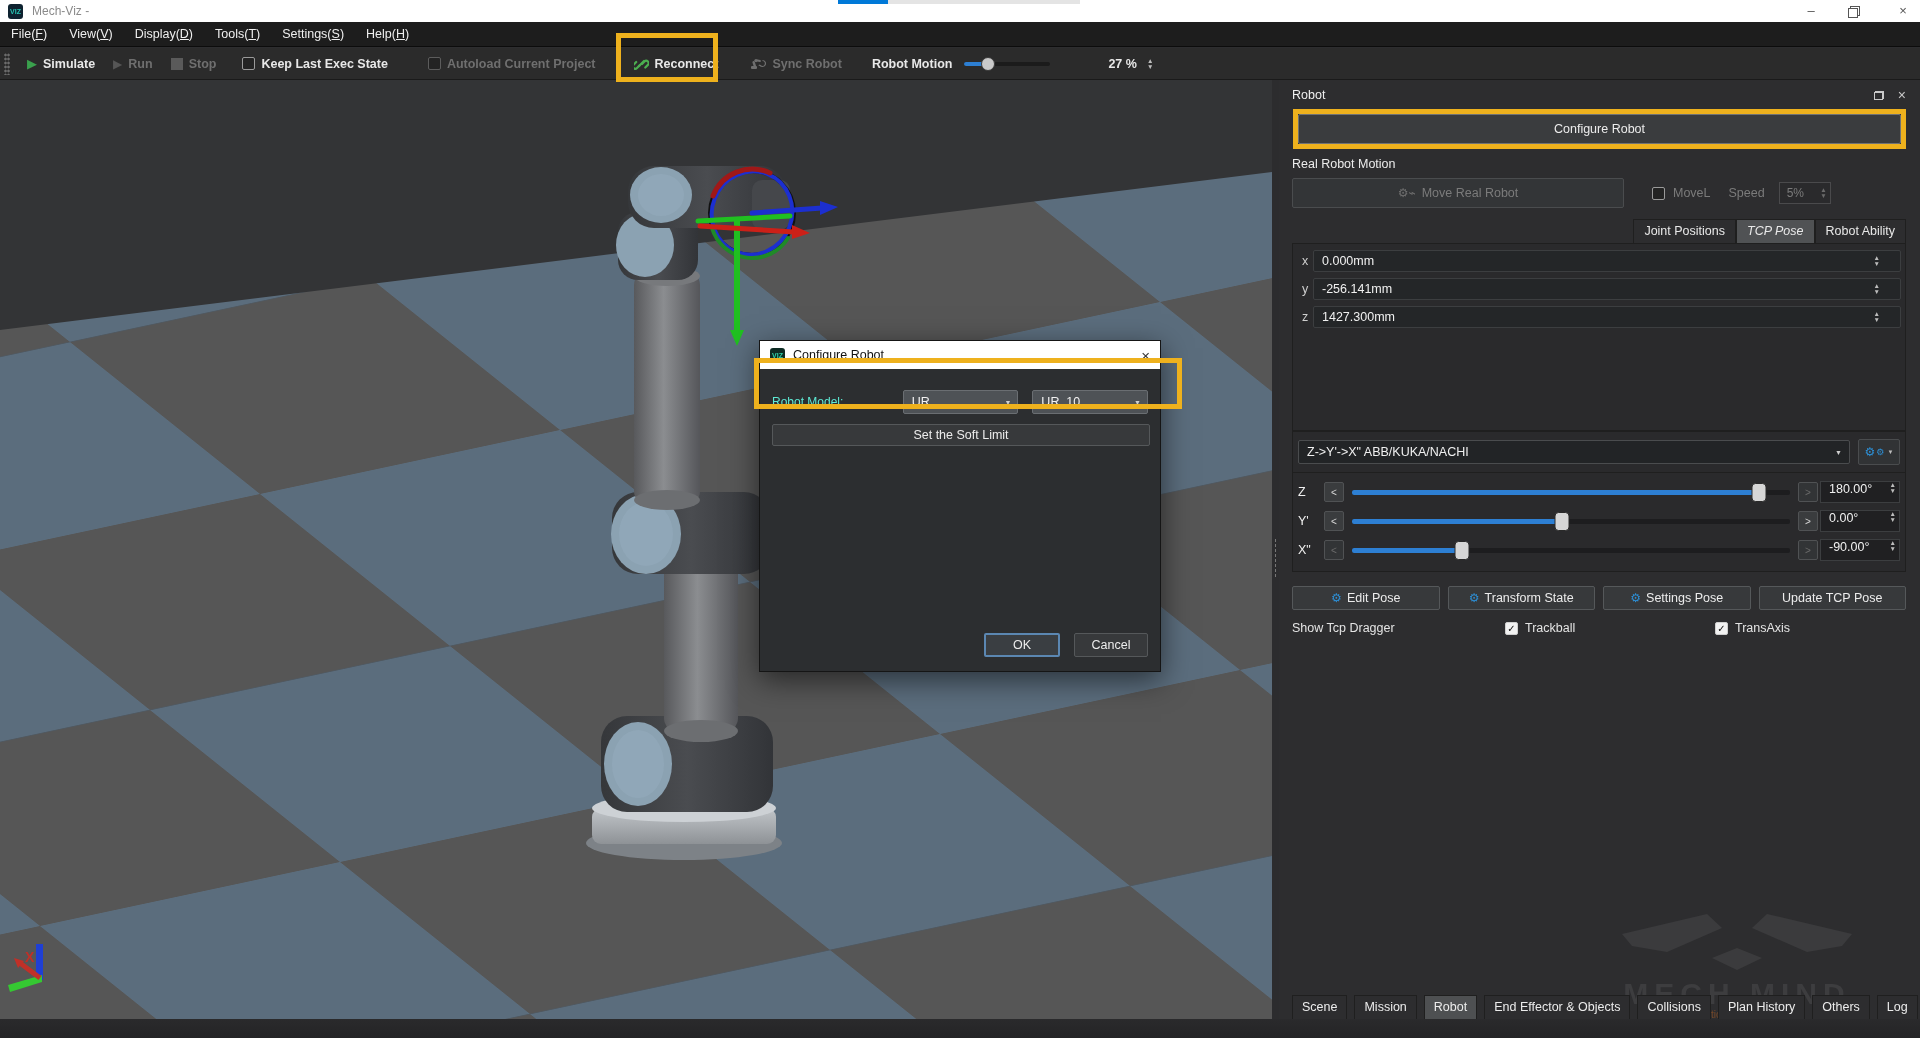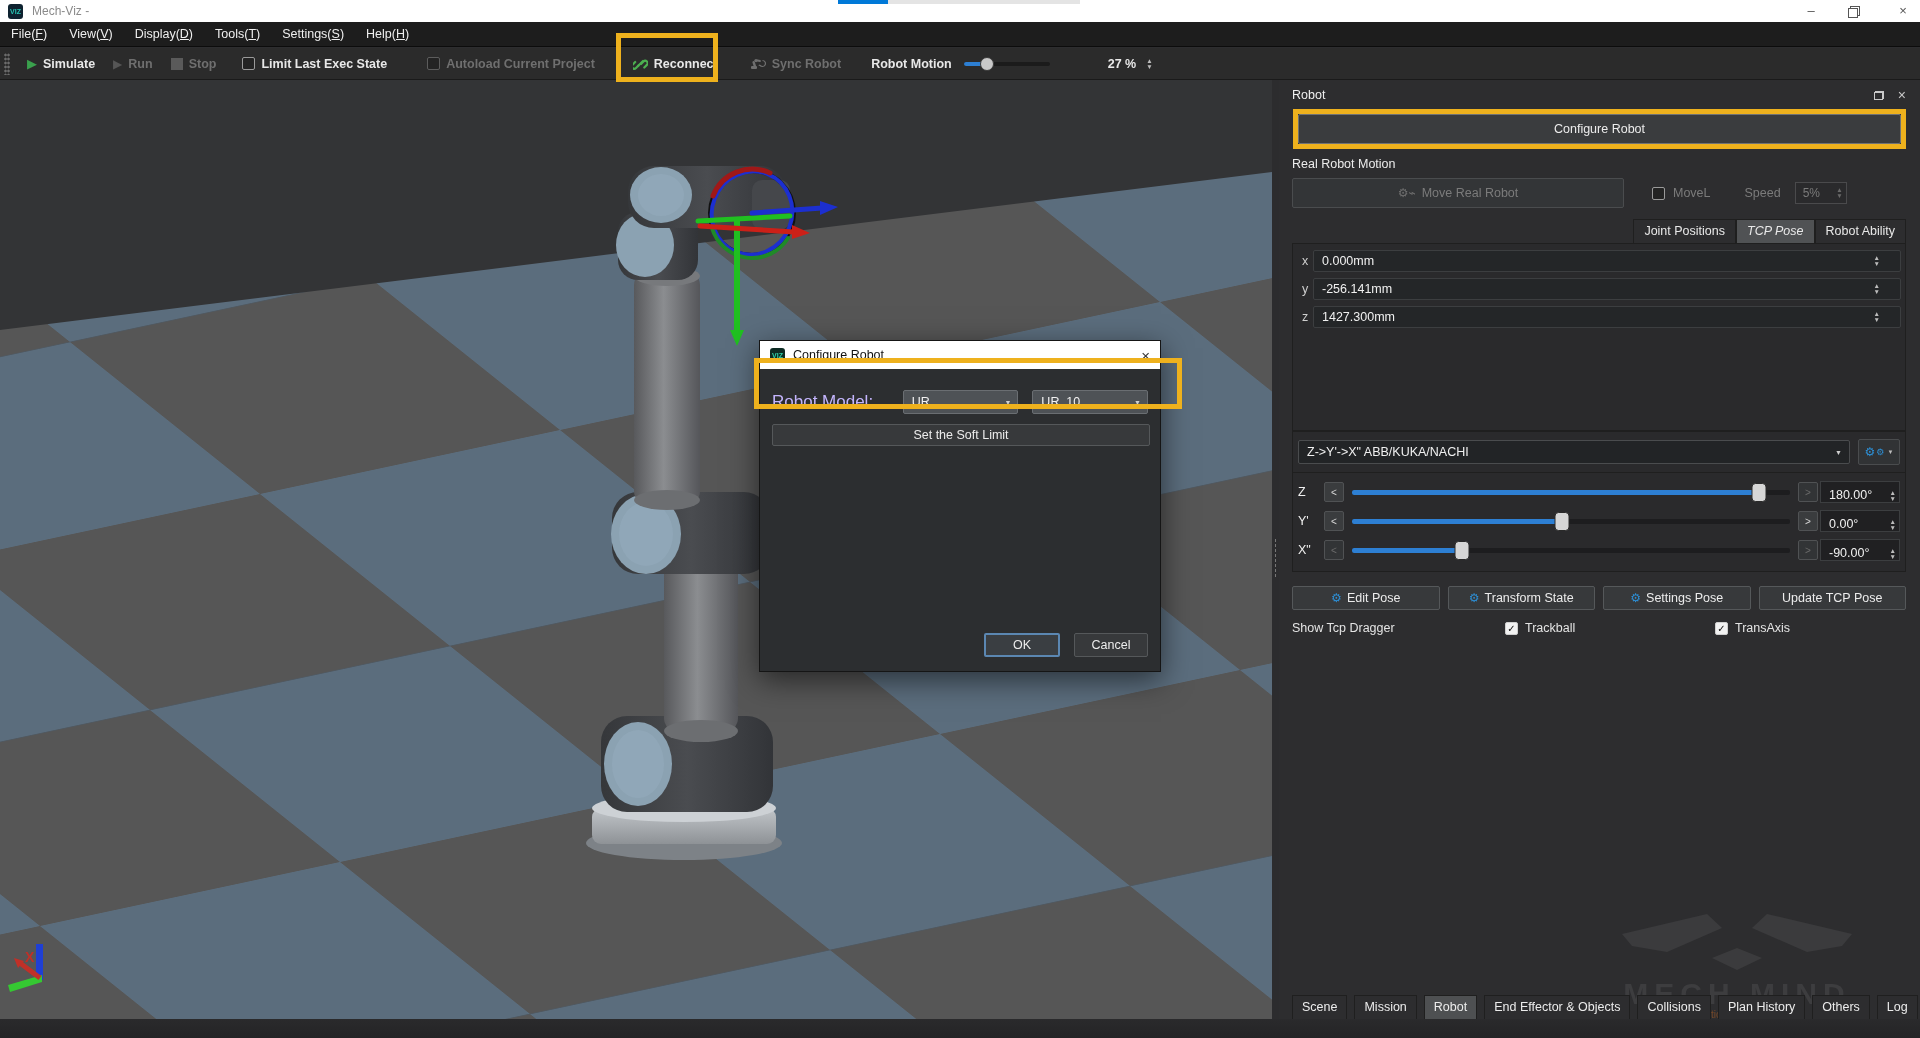--- a/index.html
+++ b/index.html
@@ -51,21 +51,21 @@
   .hl { position:absolute; border:5px solid #eeb11d; pointer-events:none; z-index:60; }
 
   
   .dialog { position:absolute; left:759px; top:340px; width:402px; height:332px; background:#2c2e30; border:1px solid #151515; box-shadow:0 8px 28px rgba(0,0,0,.55); z-index:40; }
   .dialog-title { height:28px; background:#ffffff; display:flex; align-items:center; padding:0 10px; color:#111; font-size:12.5px; }
   .dialog-title .app-icon { margin-left:0; background:#0d2b24; color:#2fd3a8; }
   .dialog-title .d-label { margin-left:8px; }
   .dialog-close { margin-left:auto; color:#333; font-size:15px; }
   .dialog-body { position:relative; padding:20px 12px 0 12px; }
   .dlg-row { display:flex; align-items:center; height:26px; }
-  .dlg-label { width:120px; color:#c4b5fd; font-size:17px; }
+  .dlg-label { width:120px; color:#5eead4; font-size:12px; }
   .dd { position:relative; height:24px; background:#4e5256; border:1px solid #6a6e72; border-radius:2px; color:#f2f2f2; display:flex; align-items:center; padding:0 22px 0 8px; font-size:12.5px; }
   .dd .arrow { position:absolute; right:6px; font-size:7px; color:#cfcfcf; }
   .dd1 { width:118px; margin-left:14px; } .dd2 { width:118px; margin-left:14px; }
   .btn { background:#37393b; border:1px solid #55585a; color:#ececec; border-radius:2px; font-size:12.5px; display:flex; align-items:center; justify-content:center; }
   .soft-limit-btn { margin-top:9px; height:22px; width:378px; }
   .dlg-buttons { position:absolute; left:0; top:632px; width:402px; display:flex; justify-content:flex-end; gap:14px; padding-right:14px; }
   .dialog .dlg-buttons { top:auto; bottom:14px; position:absolute; }
   .ok-btn { width:76px; height:24px; border:2px solid #5b87b2; background:#3a3e42; }
   .cancel-btn { width:74px; height:24px; }
 
@@ -103,21 +103,21 @@
   .gear-btn .arrow { color:#bdbdbd; font-size:6px; margin-left:2px; }
   .slider-zone { background:#2a2a2c; border:1px solid #1f1f1f; border-top:none; padding:8px 5px 10px 5px; }
   .s-row { display:flex; align-items:center; height:22px; margin-bottom:7px; }
   .s-row:last-child { margin-bottom:0; }
   .s-label { width:26px; color:#f0f0f0; font-size:12.5px; }
   .s-btn { width:20px; height:20px; background:#3a3c3e; border:1px solid #505254; border-radius:2px; color:#d8d8d8; font-size:10px; display:flex; align-items:center; justify-content:center; }
   .s-btn.disabled { color:#6a6a6a; background:#323436; }
   .s-track { position:relative; flex:1; height:5px; background:#1d1d1f; border-radius:2px; margin:0 8px; }
   .s-track .fill { position:absolute; left:0; top:0; height:5px; background:#2d7fd3; border-radius:2px; }
   .s-track .handle { position:absolute; top:-7px; width:15px; height:19px; border-radius:4px; background:#d6d6d6; border:1px solid #2a2a2a; transform:translateX(-50%); }
-  .s-spin { width:80px; height:22px; background:#202022; border:1px solid #3c3e40; display:flex; align-items:flex-end; padding:0 3px 0 8px; color:#f0f0f0; font-size:12.5px; margin-left:2px; }
+  .s-spin { width:80px; height:22px; background:#202022; border:1px solid #3c3e40; display:flex; align-items:flex-start; padding:0 3px 0 8px; color:#f0f0f0; font-size:12.5px; margin-left:2px; }
   .s-spin .spin-arrows { margin-left:auto; }
   .pose-btn-row { display:flex; gap:8px; margin-top:14px; }
   .pose-btn { flex:1; height:24px; gap:5px; }
   .gear-ico { color:#2d8fd5; font-size:12px; }
   .tcp-row { display:flex; align-items:center; margin-top:11px; font-size:12.5px; }
   .tcp-row .cb { margin-right:7px; }
   .tcp-lab1 { width:213px; }
   .tcp-lab2 { width:210px; display:flex; align-items:center; }
   .tcp-lab3 { display:flex; align-items:center; }
 
@@ -168,21 +168,21 @@
       <span class="run-icon">▶</span>
       <span>Run</span>
     </div>
     <div class="tb-item disabled">
       <span class="stop-icon"></span>
       <span>Stop</span>
     </div>
     <div class="tb-sep" style="width:8px"></div>
     <div class="tb-item">
       <span class="cb"></span>
-      <span>Limit Last Exec State</span>
+      <span>Keep Last Exec State</span>
     </div>
     <div class="tb-sep" style="width:22px"></div>
     <div class="tb-item disabled">
       <span class="cb dim"></span>
       <span>Autoload Current Project</span>
     </div>
     <div class="tb-sep" style="width:20px"></div>
     <div class="tb-item">
       <svg width="15" height="14" viewBox="0 0 15 14">
         <g stroke="#4caf50" stroke-width="2.2" fill="none" stroke-linecap="round">
@@ -328,21 +328,21 @@
 
     <div class="sec-label">Real Robot Motion</div>
 
     <div class="move-row">
       <div class="btn move-btn">
         <span class="robot-glyph">⚙⌁</span>
         <span>Move Real Robot</span>
       </div>
       <span class="cb movel-cb"></span>
       <span class="dim-text" style="margin-left:8px">MoveL</span>
-      <span class="dim-text" style="margin-left:34px">Speed</span>
+      <span class="dim-text" style="margin-left:18px">Speed</span>
       <div class="speed-spin">
         <span>5%</span>
         <span class="spin-arrows">
             <span>▲</span>
             <span>▼</span>
           </span>
       </div>
     </div>
 
     <div class="tabs">

